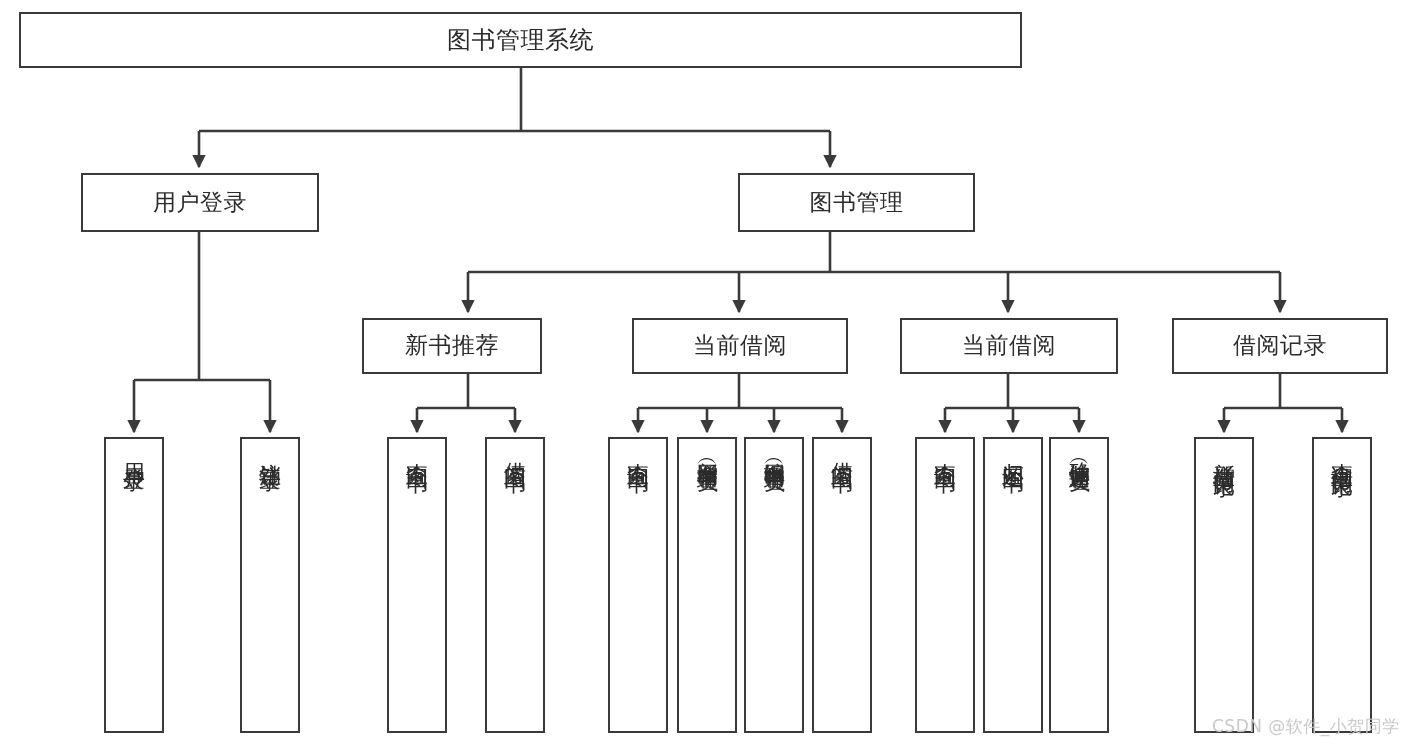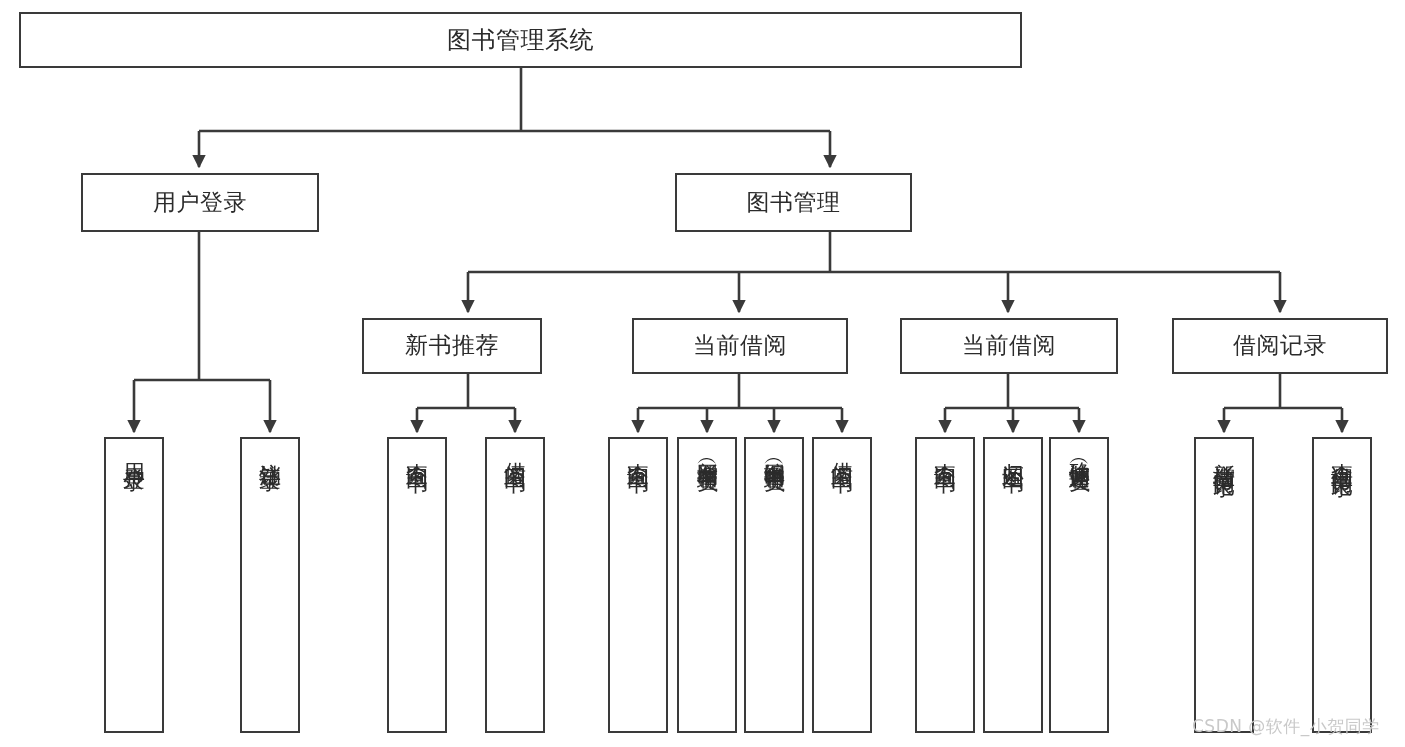--- a/index.html
+++ b/index.html
@@ -56,20 +56,21 @@
     font-size: 21px;
     letter-spacing: 1.5px;
   }
   .node.root .node-label { font-size: 24px; }
   .watermark {
     position: absolute;
     color: #c9c9c9;
     font-size: 17px;
     white-space: nowrap;
     letter-spacing: 0.5px;
+    margin-left: 20px;
   }
 </style>
 </head>
 <body>
 
 <div id="diagram-root">
 
   <svg class="connectors" viewBox="0 0 1405 747" xmlns="http://www.w3.org/2000/svg">
     <defs>
       <marker id="arrow" viewBox="0 0 10 10" refX="9" refY="5" markerWidth="5.2" markerHeight="5.2" orient="auto-start-reverse">
@@ -120,21 +121,21 @@
     </g>
   </svg>
 
   <div class="node root" style="left:19px; top:12px; width:1003px; height:56px;">
     <span class="node-label">图书管理系统</span>
   </div>
 
   <div class="node" style="left:81px; top:173px; width:238px; height:59px;">
     <span class="node-label">用户登录</span>
   </div>
-  <div class="node" style="left:675px; top:173px; width:237px; height:59px;">
+  <div class="node" style="left:738px; top:173px; width:237px; height:59px;">
     <span class="node-label">图书管理</span>
   </div>
 
   <div class="node" style="left:362px; top:318px; width:180px; height:56px;">
     <span class="node-label">新书推荐</span>
   </div>
   <div class="node" style="left:632px; top:318px; width:216px; height:56px;">
     <span class="node-label">当前借阅</span>
   </div>
   <div class="node" style="left:900px; top:318px; width:218px; height:56px;">

